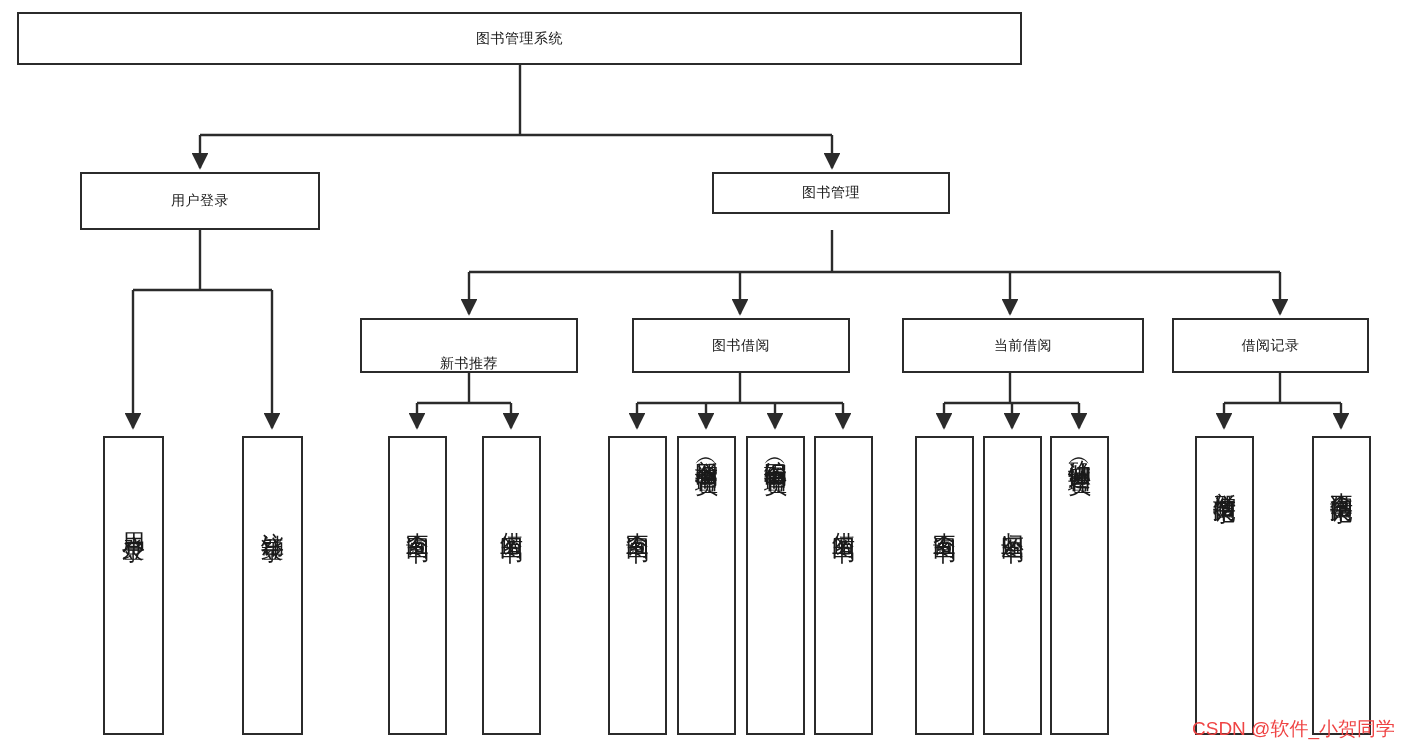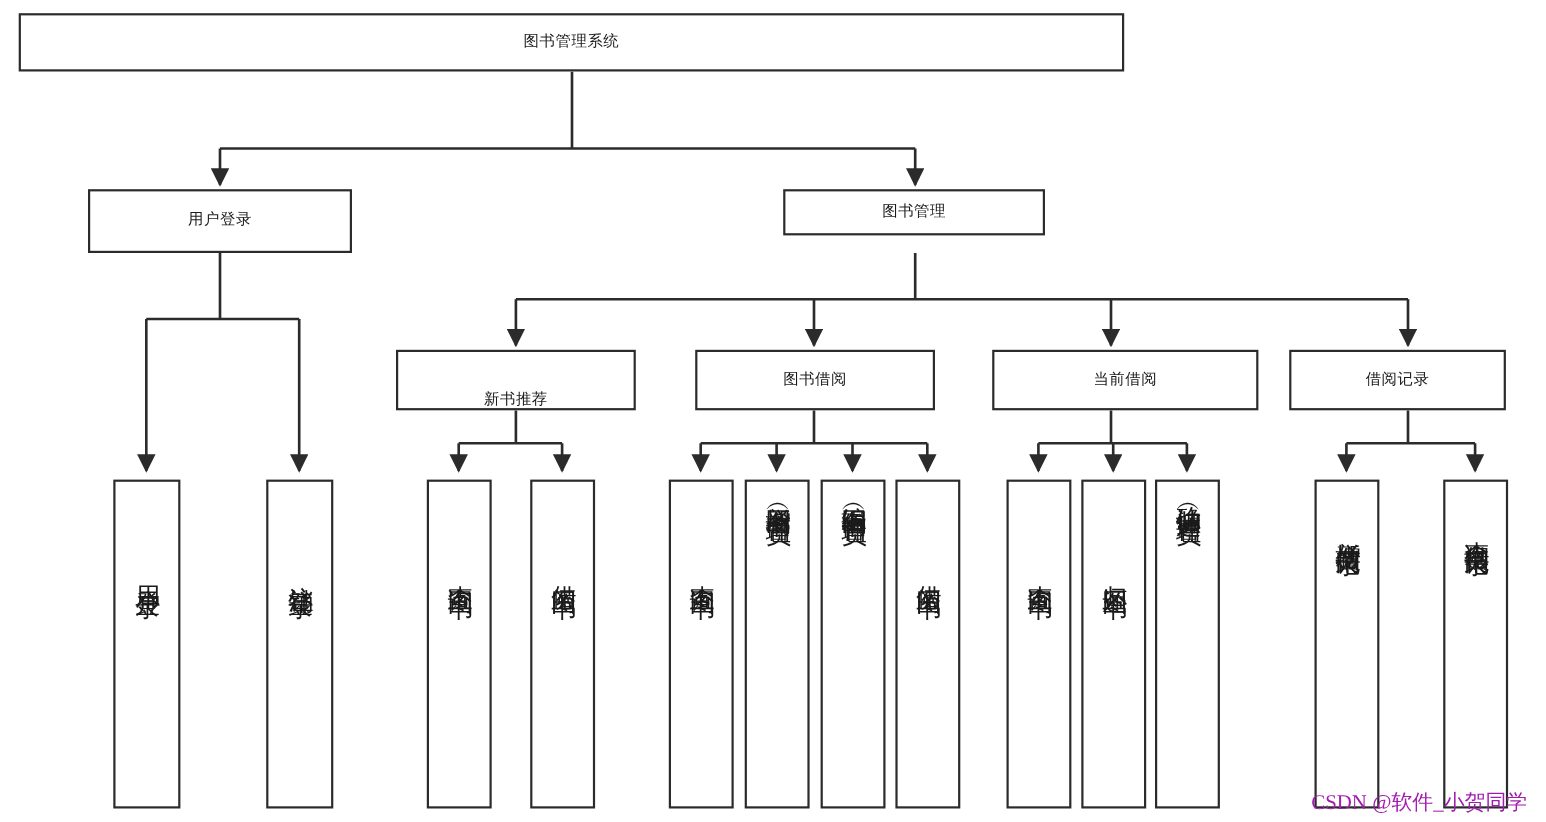--- a/index.html
+++ b/index.html
@@ -61,24 +61,24 @@
     line-height: 1.18;
     letter-spacing: 3px;
     white-space: nowrap;
   }
   .node.vert.tall .lbl {
     font-size: 23px;
     letter-spacing: 2px;
   }
   .watermark {
     position: absolute;
-    color: #a21caf;
+    color: #ef4444;
     font-size: 19px;
     white-space: nowrap;
-    font-family: Liberation Serif, serif;
+    font-family: Liberation Sans, sans-serif;
   }
 </style>
 </head>
 <body>
 
 <div id="canvas">
 
   <svg id="edges" viewBox="0 0 1405 747" width="1405" height="747" xmlns="http://www.w3.org/2000/svg">
     <defs>
       <marker id="arrow" viewBox="0 0 10 10" refX="9" refY="5" markerWidth="7" markerHeight="7" orient="auto-start-reverse">

